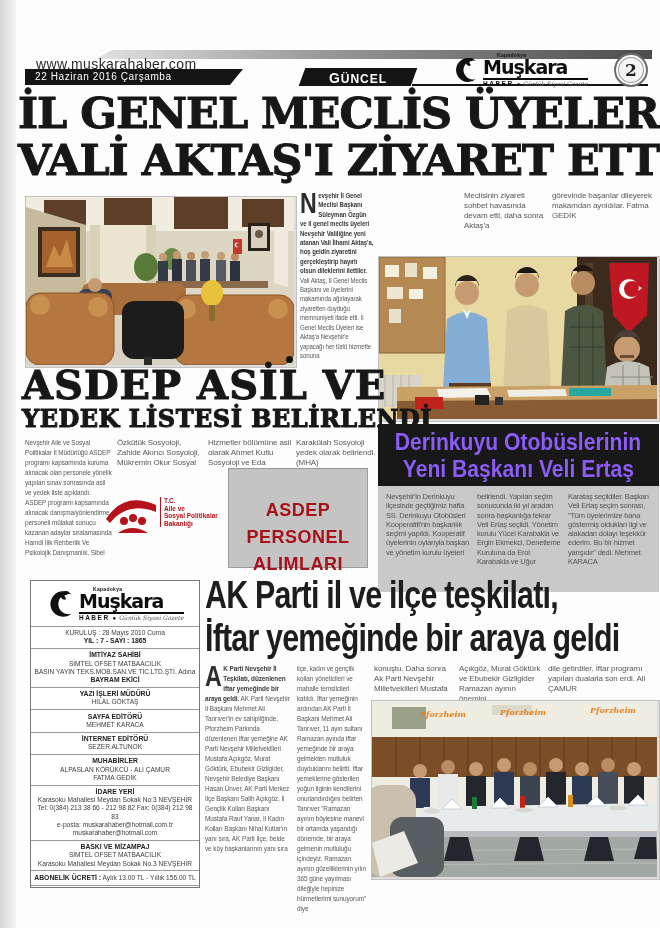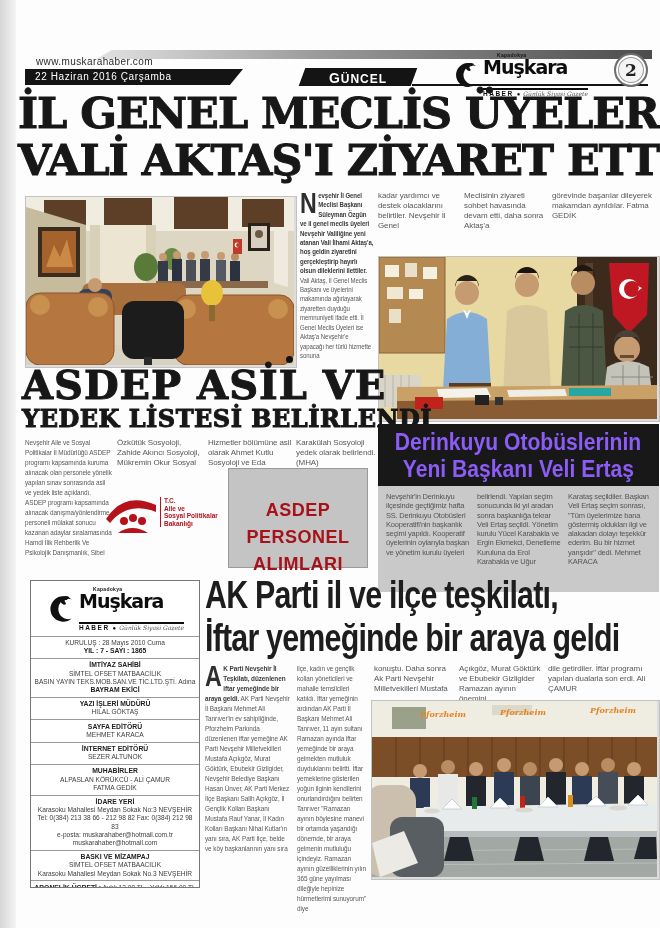--- a/index.html
+++ b/index.html
@@ -5,36 +5,36 @@
   html,body{margin:0;padding:0;background:#e9e9e9;}
   .page{position:relative;width:660px;height:928px;margin:0 auto;background:#fdfdfd;
         font-family:"Liberation Sans",sans-serif;overflow:hidden;}
   .abs{position:absolute;}
   
   .scan-edge{left:0;top:0;width:16px;height:928px;background:linear-gradient(to right,#d6d6d6,#f4f4f4);}
   
   .gradbar{left:96px;top:50px;width:556px;height:9px;
            background:linear-gradient(90deg,#e2e2e2,#9a9a9a 40%,#4c4c4c);
            clip-path:polygon(16px 0,100% 0,100% 100%,0 100%);}
-  .url{left:36px;top:56px;font-size:10px;color:#2b2b2b;letter-spacing:.4px;}
+  .url{left:36px;top:56px;font-size:14px;color:#2b2b2b;letter-spacing:.4px;}
   .datebar{left:25px;top:69px;width:218px;height:16px;background:#141414;
            clip-path:polygon(0 0,100% 0,94% 100%,0 100%);}
   .datebar span{display:block;color:#fff;font-size:10px;letter-spacing:.6px;padding:2px 0 0 10px;}
   .guncel{left:302px;top:68px;width:112px;height:18px;background:#141414;transform:skewX(-20deg);}
   .guncel-inner{display:block;transform:skewX(20deg);color:#fff;text-align:center;
                 font-weight:bold;font-size:12px;letter-spacing:1px;padding-top:2px;}
   .guncel-inner::first-letter{font-size:14px;}
   .hairline{left:412px;top:84px;width:236px;height:2px;background:#141414;}
   
   .logo{display:flex;align-items:center;gap:3px;}
   .logo-icon{flex:0 0 auto;}
   .logo-text{display:flex;flex-direction:column;line-height:1;}
   .logo-region{font-size:5px;font-weight:bold;color:#111;letter-spacing:.3px;margin-left:14px;}
   .logo-name{font-family:"DejaVu Sans",sans-serif;font-weight:bold;font-size:19px;color:#0d0d0d;
-             letter-spacing:-1px;border-bottom:2px solid #0d0d0d;padding-bottom:11px;}
+             letter-spacing:-1px;border-bottom:2px solid #0d0d0d;padding-bottom:1px;}
   .logo-sub{display:flex;align-items:center;gap:3px;margin-top:1px;}
   .logo-haber{font-size:6.5px;font-weight:bold;letter-spacing:1.5px;color:#111;}
   .logo-dot{font-size:6px;color:#111;}
   .logo-tag{font-family:"DejaVu Serif",serif;font-style:italic;font-size:6px;color:#555;}
   .brand-header{left:452px;top:53px;}
   .page-badge{left:614px;top:53px;width:30px;height:30px;border-radius:50%;
               border:2px solid #6d6d6d;box-shadow:inset 0 0 0 2px #fff,inset 0 0 0 3px #9a9a9a;
               background:#f4f4f4;text-align:center;}
   .page-badge span{font-family:"DejaVu Serif",serif;font-size:17px;font-weight:bold;color:#222;line-height:30px;}
   
@@ -208,21 +208,20 @@
         <rect x="96" y="104" width="62" height="58" rx="12" fill="#1c1c1c"></rect>
         <rect x="118" y="160" width="8" height="8" fill="#2a2a2a"></rect>
       </g>
     </svg>
   </div>
 
   <div class="abs bt cond vali-c1">
     <span class="dropcap">N</span><b>evşehir İl Genel Meclisi Başkanı Süleyman Özgün ve il genel meclis üyeleri Nevşehir Valiliğine yeni atanan Vali İlhami Aktaş'a, hoş geldin ziyaretini gerçekleştirip hayırlı olsun dileklerini ilettiler.</b>
     <span>Vali Aktaş, İl Genel Meclis Başkanı ve üyelerini makamında ağırlayarak ziyaretten duyduğu memnuniyeti ifade etti. İl Genel Meclis Üyeleri ise Aktaş'a Nevşehir'e yapacağı her türlü hizmette sonuna</span>
   </div>
-  <div class="abs bt vali-c2">kadar yardımcı ve destek olacaklarını belirtiler. Nevşehir İl Genel</div>
   <div class="abs bt vali-c3">Meclisinin ziyareti sohbet havasında devam etti, daha sonra Aktaş'a</div>
   <div class="abs bt vali-c4">görevinde başarılar dileyerek makamdan ayrıldılar.  Fatma GEDİK</div>
 
   <div class="abs photo photo2">
     <svg width="278" height="162" viewBox="0 0 278 162" preserveAspectRatio="none">
       <rect width="278" height="162" fill="#e8d9a2"></rect>
       <g>
         <rect x="0" y="0" width="66" height="96" fill="#b58a52" stroke="#8a6436"></rect>
         <rect x="6" y="8" width="14" height="12" fill="#f4f0e0"></rect>
           <rect x="26" y="6" width="12" height="14" fill="#e8e0c8"></rect>

